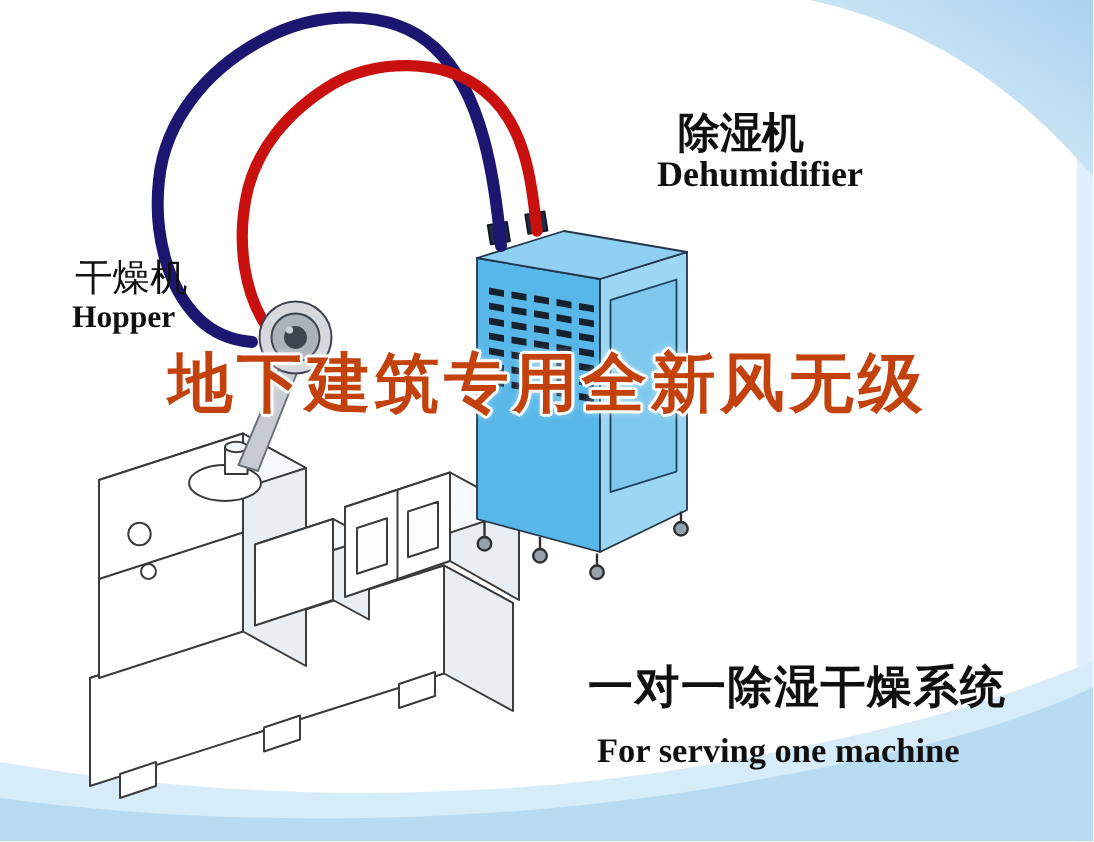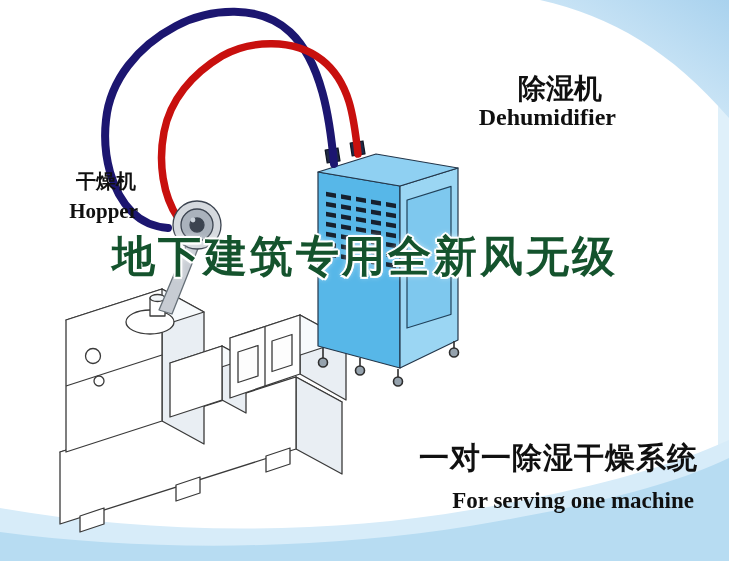--- a/index.html
+++ b/index.html
@@ -1,32 +1,32 @@
 <!DOCTYPE html>
 <html><head>
 <meta charset="utf-8">
 <style>
   * { margin:0; padding:0; box-sizing:border-box; }
   html,body { width:729px; height:561px; }
   body { font-family:"Liberation Sans", sans-serif; background:#ffffff; }
   .stage { position:relative; width:729px; height:561px; overflow:hidden; background:#ffffff; }
   .stage > svg { position:absolute; left:0; top:0; z-index:1; }
   .txt { position:absolute; z-index:2; color:#101010; white-space:nowrap; }
-  .center { text-align:right; }
+  .center { text-align:left; }
   .serif { font-family:"Liberation Serif", serif;font-weight:bold; }
 
   .dehu-cn  { left:452px; top:70px;  width:150px; font-size:28px; font-weight:bold; }
   .dehu-en  { left:438px; top:104px; width:178px; font-size:24px; }
-  .hopper-cn{ left:50px;  top:168px; width:86px;  font-size:20px; font-weight:bold; }
+  .hopper-cn{ left:50px;  top:168px; width:86px;  font-size:25px; font-weight:normal; }
   .hopper-en{ left:48px;  top:199px; width:90px;  font-size:21px; }
 
   .title {
     left:112px; top:232px; z-index:3;
     font-size:43px; font-weight:bold; letter-spacing:3px; line-height:49px;
-    color:#14532d;
+    color:#c2410c;
     text-shadow:
       -2px 0 0 #fff, 2px 0 0 #fff, 0 -2px 0 #fff, 0 2px 0 #fff,
       -1.5px -1.5px 0 #fff, 1.5px -1.5px 0 #fff,
       -1.5px 1.5px 0 #fff, 1.5px 1.5px 0 #fff,
       0 0 6px #ffffff;
   }
 
   .cap-cn { left:392px; top:438px; width:306px; font-size:30px; font-weight:bold; letter-spacing:1px; }
   .cap-en { left:398px; top:488px; width:296px; font-size:23px; }
 </style>

